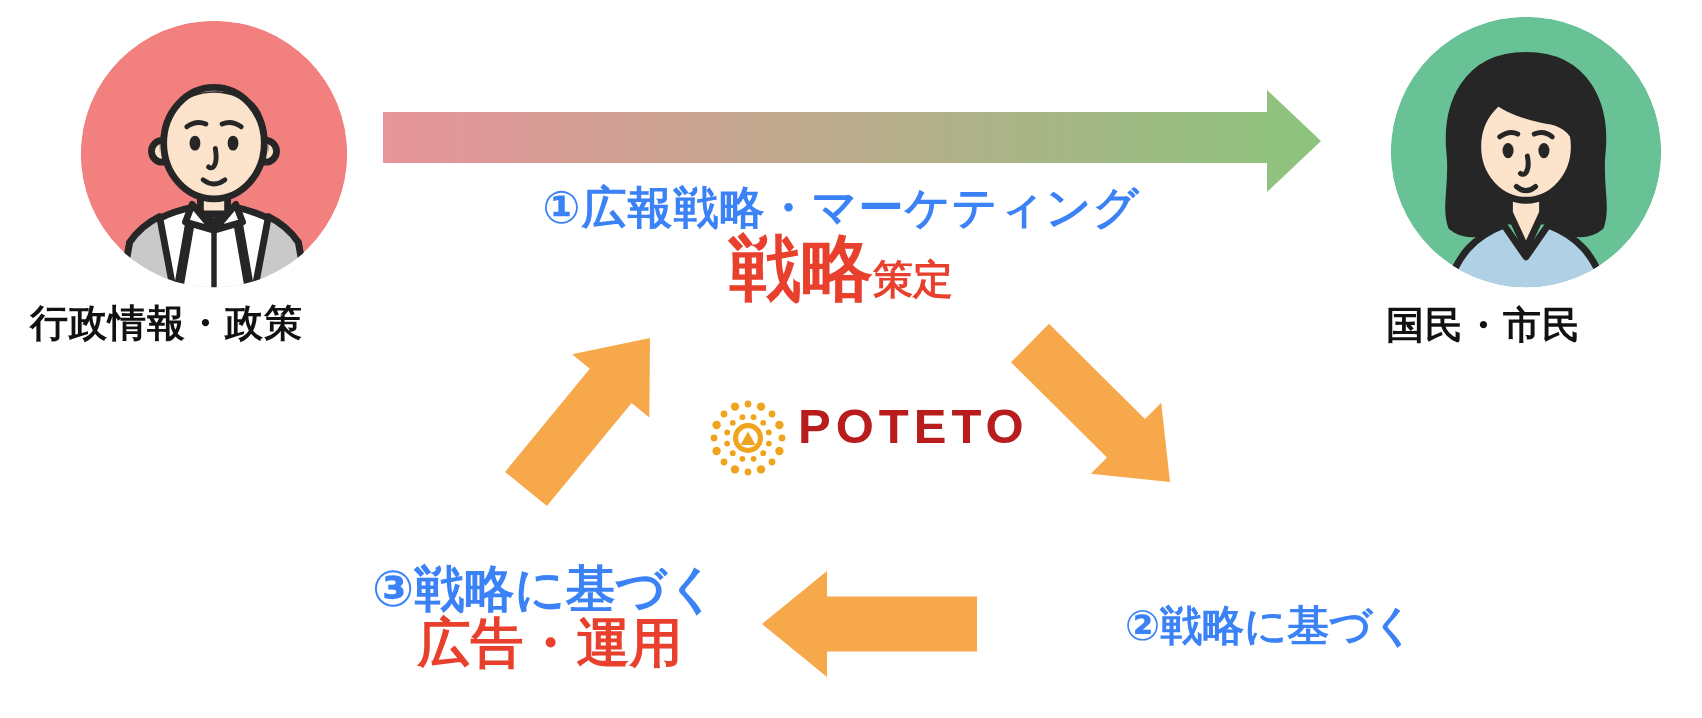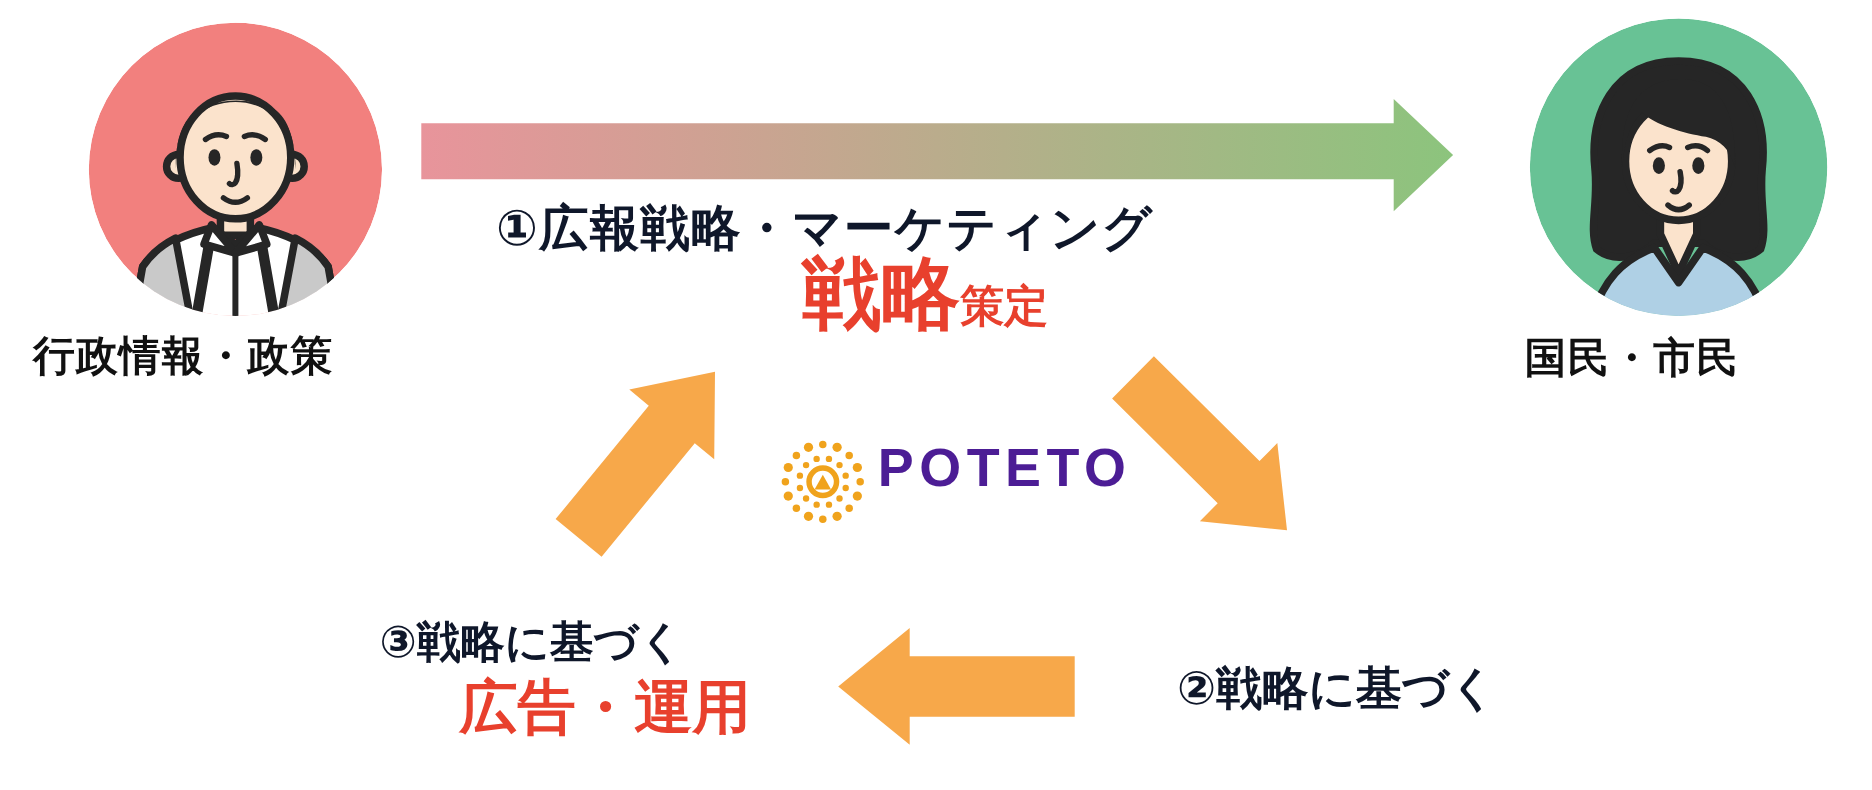--- a/index.html
+++ b/index.html
@@ -7,39 +7,39 @@
     position:relative;width:1702px;height:718px;background:#ffffff;overflow:hidden;
     font-family:"Liberation Sans","DejaVu Sans",sans-serif;
   }
   .arrows-svg{position:absolute;left:0;top:0;pointer-events:none;}
   .avatar-wrap{position:absolute;}
   .actor-label{
     position:absolute;text-align:left;font-weight:800;font-size:38px;color:#111111;
     letter-spacing:1px;white-space:nowrap;
   }
   .step-title{
-    position:absolute;font-weight:800;color:#0f172a;white-space:nowrap;
+    position:absolute;text-align:center;font-weight:800;color:#3b82f6;white-space:nowrap;
   }
   .step-highlight{
     position:absolute;text-align:center;font-weight:800;color:#E8402D;white-space:nowrap;
   }
   #step1-title{left:451px;top:178px;width:780px;font-size:45px;letter-spacing:1px;}
   #step1-highlight{left:601px;top:236px;width:480px;line-height:64px;}
   #step1-highlight .hl-main{font-size:72px;}
   #step1-highlight .hl-sub{font-size:40px;text-align:center;}
   #step2-title{left:1070px;top:552px;width:400px;font-size:42px;margin-top:46px;}
   #step2-highlight{left:1002px;top:608px;width:515px;font-size:53px;}
-  #step3-title{left:345px;top:556px;width:400px;font-size:40px;}
+  #step3-title{left:345px;top:556px;width:400px;font-size:50px;}
   #step3-highlight{left:320px;top:608px;width:460px;font-size:53px;}
   #gov-label{left:30px;top:298px;width:345px;}
   #cit-label{left:1386px;top:300px;width:285px;}
   .logo-emblem{position:absolute;left:706px;top:396px;}
   .logo-text{position:absolute;left:798px;top:402px;}
   .logo-wordmark{
-    font-size:49px;font-weight:800;letter-spacing:5px;color:#4c1d95;line-height:48px;white-space:nowrap;
+    font-size:49px;font-weight:800;letter-spacing:5px;color:#b91c1c;line-height:48px;white-space:nowrap;
   }
   .logo-tagline{
     font-size:17px;font-weight:700;letter-spacing:5.5px;color:#8C847C;margin-top:4px;white-space:nowrap;
   }
 </style>
 </head>
 <body>
 
 <div class="canvas">
 

